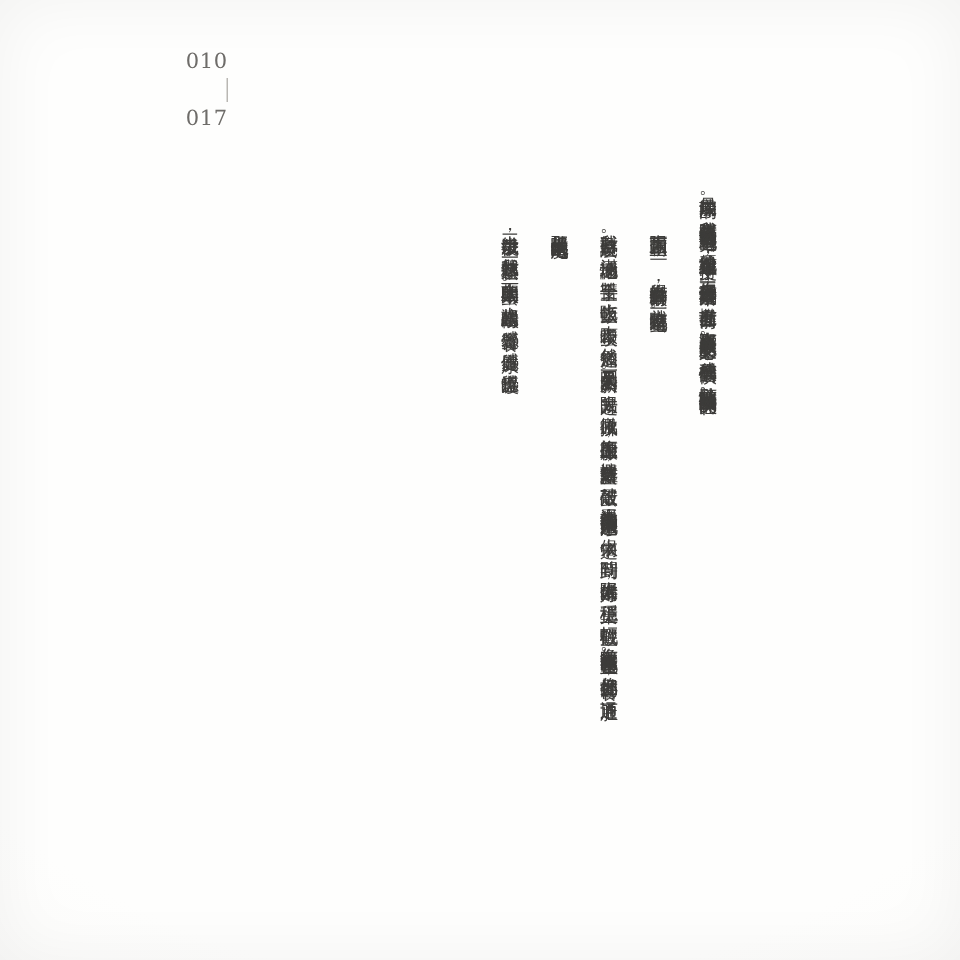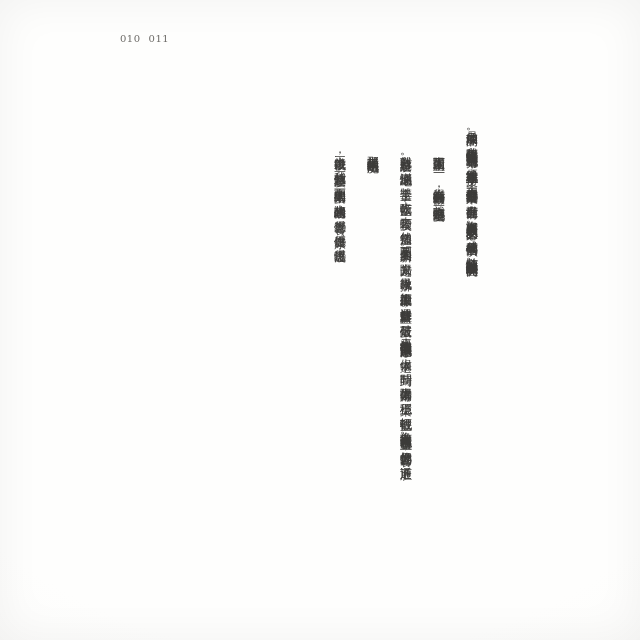--- a/index.html
+++ b/index.html
@@ -19,25 +19,25 @@
     box-shadow: inset 0 0 46px rgba(0,0,0,0.05);
   }
 
   
   .folio {
     position: absolute;
     left: 120px;
     top: 34px;
     width: 32px;
     display: flex;
-    flex-direction: row;
-    align-items: flex-start;
+    flex-direction: column;
+    align-items: flex-end;
     gap: 4px;
     color: #6e6c69;
-    font-size: 10px;
+    font-size: 14px;
     letter-spacing: 0.5px;
     line-height: 1;
   }
   .folio-divider {
     width: 1px;
     height: 16px;
     background: #b9b7b3;
   }
 
   
@@ -66,21 +66,21 @@
   }
 </style>
 </head>
 <body>
 
 <div class="page">
 
   <div class="folio">
     <span>010</span>
     <span class="folio-divider"></span>
-    <span>011</span>
+    <span>017</span>
   </div>
 
   <div class="text-block">
     <p>是內功最深厚的。我有時候覺得長大也是學會不動聲色地出力，優雅地與艱難互搏交手，不再想把辛苦通通翻攪出來，攤在世界面前，沒有那樣需要被眾人安慰的必要。養成一種等候的習慣，心甘情願地讓時間去熟成美味的內在。</p>
     <p class="indent">太陽蛋正面朝上——覺得有點辛苦的時候，就去吃這麼一顆蛋吧。</p>
     <p class="indent">我對自己這麼說。滿懷感謝地，雙手合十，去吃一頓飯，去咬一顆蛋，然後知道，明天又是全新的一天。太陽升起，微風吹拂，廚師換上工作服，揀選新鮮雞蛋籃，敲破蛋殼，蛋滑入油鍋像滑入某個游泳池水道，火候適中。時間到，太陽蛋準備好，穩穩上桌，輕輕戳破，像有一抹太陽光灑在白色餐盤上。你把世界的營養，通通下肚。</p>
     <p class="indent">那就是太陽蛋的魔法吧！</p>
     <p class="indent">三十幾歲以後，我想做這麼一顆，正面朝上的太陽蛋。讓人想起的時候，感覺營養，感覺健康，感覺溫暖。</p>
   </div>
 

